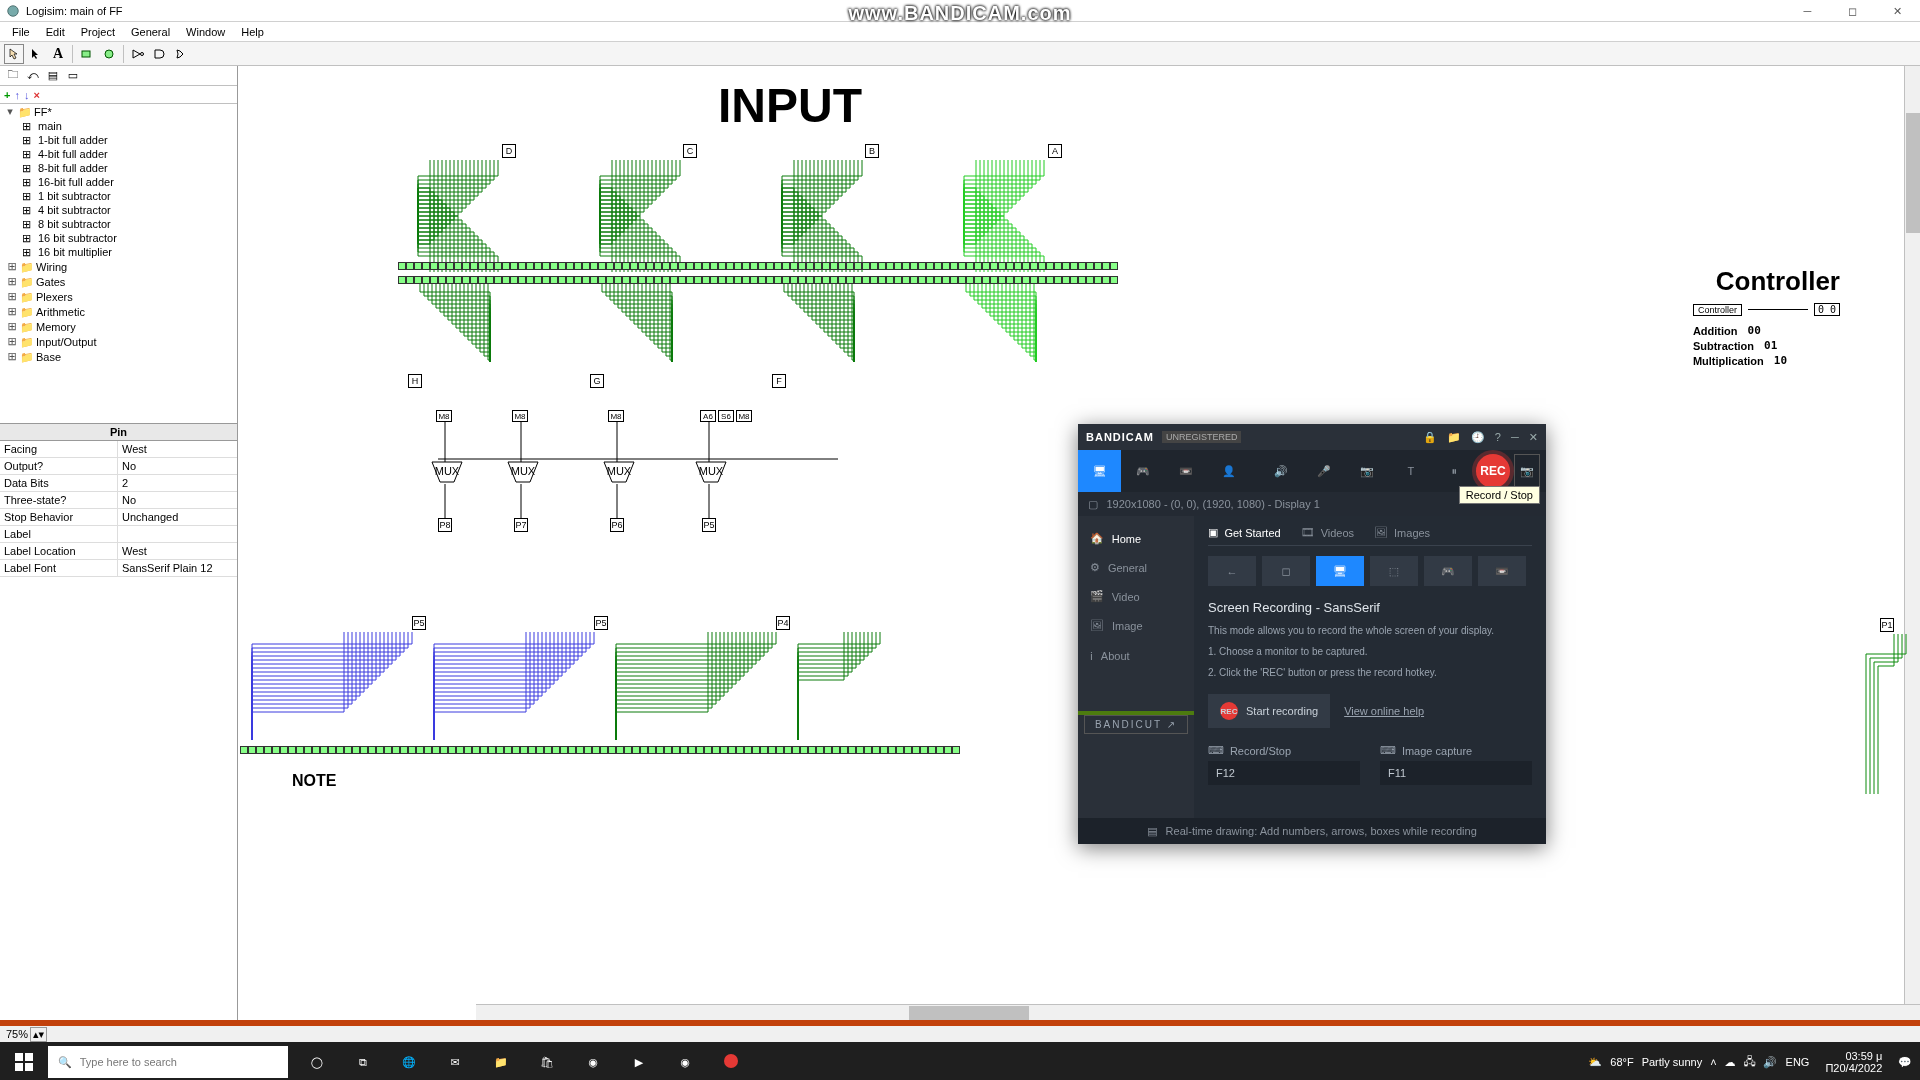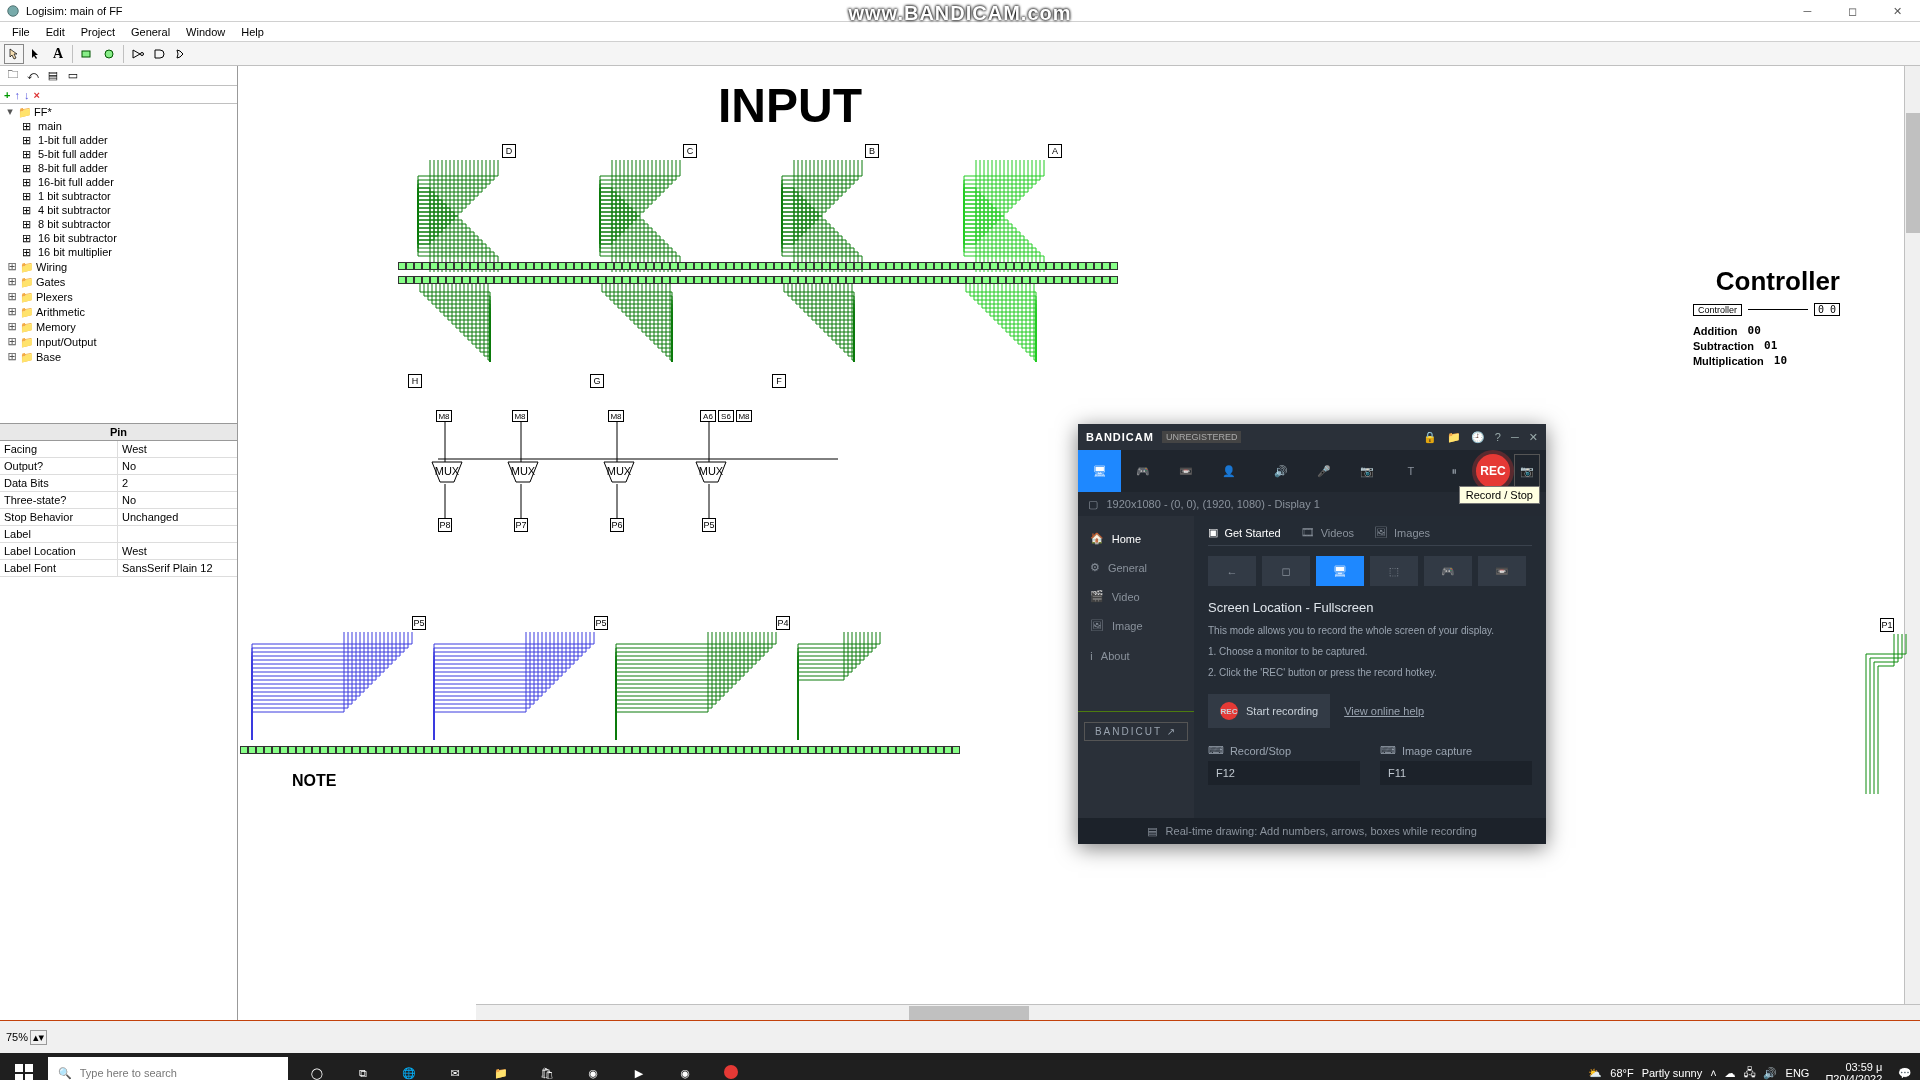--- a/index.html
+++ b/index.html
@@ -22,21 +22,21 @@
 .tree-item{padding:1px 0 1px 4px;display:flex;align-items:center;gap:2px;white-space:nowrap}
 .tree-item .exp{width:12px;text-align:center;color:#555}
 .tree-item .ico{width:14px;height:12px}
 .prop-title{background:#e8e8e8;text-align:center;font-weight:bold;padding:2px;border-bottom:1px solid #999}
 .prop-table{flex:1;overflow:auto}
 .prop-row{display:flex;border-bottom:1px solid #ddd}
 .prop-row div{padding:2px 4px}
 .prop-row .k{width:118px;border-right:1px solid #ddd}
 .prop-row .v{flex:1}
 .canvas{flex:1;position:relative;overflow:hidden;background:#fff;background-image:radial-gradient(circle,#d0d0d0 0.5px,transparent 0.5px);background-size:8px 8px}
-.statusbar{height:20px;background:#f0f0f0;border-top:1px solid #c2410c;display:flex;align-items:center;padding:16px 6px}
+.statusbar{height:20px;background:#f0f0f0;border-top:6px solid #c2410c;display:flex;align-items:center;padding:8px 6px}
 .statusbar .zoom{display:flex;align-items:center;gap:2px}
 .taskbar{height:40px;background:#1f1f1f;display:flex;align-items:center;color:#fff}
 .taskbar .start{width:48px;height:40px;display:flex;align-items:center;justify-content:center}
 .taskbar .search{flex:0 0 240px;height:32px;background:#fff;color:#777;display:flex;align-items:center;padding:0 10px;gap:8px;margin-right:6px}
 .taskbar .tb-icon{width:46px;height:40px;display:flex;align-items:center;justify-content:center}
 .taskbar .tray{margin-left:auto;display:flex;align-items:center;gap:8px;padding:0 8px}
 .taskbar .clock{text-align:right;line-height:1.1;padding:0 8px;font-size:10px}
 .watermark{position:absolute;top:2px;left:50%;transform:translateX(-50%);font-family:Arial;font-weight:bold;font-size:20px;color:#fff;text-shadow:0 0 3px #000,0 0 3px #000;letter-spacing:1px;z-index:50}
 
 .lbl{position:absolute;font-family:Arial;font-weight:bold}
@@ -73,21 +73,21 @@
 .bc-h{color:#e0e6ec;font-size:13px;margin-top:4px}
 .bc-p{color:#9aa4b0;font-size:10px}
 .bc-start{display:flex;align-items:center;gap:14px;margin-top:6px}
 .bc-start .btn{background:#323a45;padding:8px 12px;display:flex;align-items:center;gap:8px}
 .bc-start .btn .dot{width:18px;height:18px;background:#e53935;border-radius:50%;display:flex;align-items:center;justify-content:center;font-size:8px;font-weight:bold}
 .bc-start a{color:#9aa4b0;text-decoration:underline}
 .bc-hot{display:flex;gap:20px;margin-top:6px}
 .bc-hot .col{flex:1}
 .bc-hot .hl{color:#9aa4b0;font-size:10px;margin-bottom:4px;display:flex;align-items:center;gap:6px}
 .bc-hot .hv{background:#1c222a;padding:6px 8px;color:#c0c8d0}
-.bc-cut{height:30px;background:#2a3039;display:flex;align-items:flex-end;justify-content:center;border-top:1px solid #4d7c0f}
+.bc-cut{height:30px;background:#2a3039;display:flex;align-items:flex-start;justify-content:center;border-top:4px solid #4d7c0f}
 .bc-cut .cb{border:1px solid #555;padding:3px 10px;color:#9aa4b0;letter-spacing:2px;font-size:10px}
 .bc-foot{height:26px;background:#1c222a;display:flex;align-items:center;justify-content:center;color:#8a929c;font-size:10px;gap:8px}
 .tooltip{position:absolute;background:#ffffe1;border:1px solid #767676;padding:2px 6px;font-size:11px;color:#000;z-index:60}
 .scrollbar-h{position:absolute;left:238px;right:0;bottom:0;height:16px;background:#f0f0f0;border-top:1px solid #c0c0c0}
 .scrollbar-h .thumb{position:absolute;left:30%;width:120px;height:14px;top:1px;background:#c0c0c0}
 .scrollbar-v{position:absolute;right:0;top:0;bottom:16px;width:16px;background:#f0f0f0;border-left:1px solid #c0c0c0}
 .scrollbar-v .thumb{position:absolute;top:5%;height:120px;width:14px;left:1px;background:#c0c0c0}
 </style>
 </head>
 <body>
@@ -182,21 +182,21 @@
           <div class="tree-item" style="padding-left:22px">
             <span class="ico">⊞</span>
             <span>main</span>
           </div>
           <div class="tree-item" style="padding-left:22px">
             <span class="ico">⊞</span>
             <span>1-bit full adder</span>
           </div>
           <div class="tree-item" style="padding-left:22px">
             <span class="ico">⊞</span>
-            <span>5-bit full adder</span>
+            <span>4-bit full adder</span>
           </div>
           <div class="tree-item" style="padding-left:22px">
             <span class="ico">⊞</span>
             <span>8-bit full adder</span>
           </div>
           <div class="tree-item" style="padding-left:22px">
             <span class="ico">⊞</span>
             <span>16-bit full adder</span>
           </div>
           <div class="tree-item" style="padding-left:22px">
@@ -996,21 +996,21 @@
               </div>
           </div>
           <div class="bc-mrow">
             <div class="mm">←</div>
             <div class="mm">◻</div>
             <div class="mm active">🖥</div>
             <div class="mm">⬚</div>
             <div class="mm">🎮</div>
             <div class="mm">📼</div>
           </div>
-          <div class="bc-h">Screen Location - Fullscreen</div>
+          <div class="bc-h">Screen Recording - SansSerif</div>
           <div class="bc-p">This mode allows you to record the whole screen of your display.</div>
           <div class="bc-p">1. Choose a monitor to be captured.</div>
           <div class="bc-p">2. Click the 'REC' button or press the record hotkey.</div>
           <div class="bc-start">
             <div class="btn">
               <span class="dot">REC</span>
               <span>Start recording</span>
             </div>
             <a>View online help</a>
           </div>

